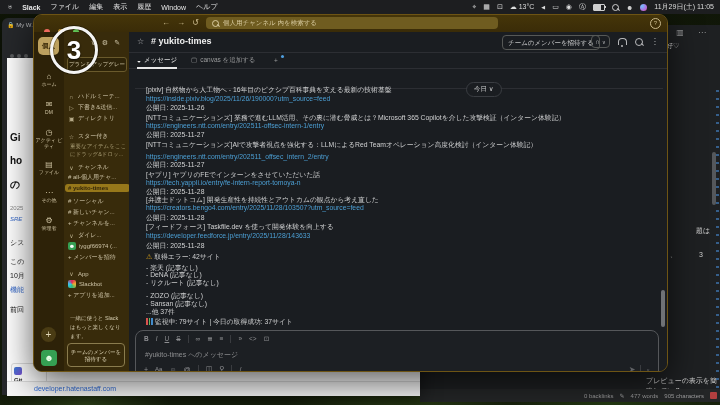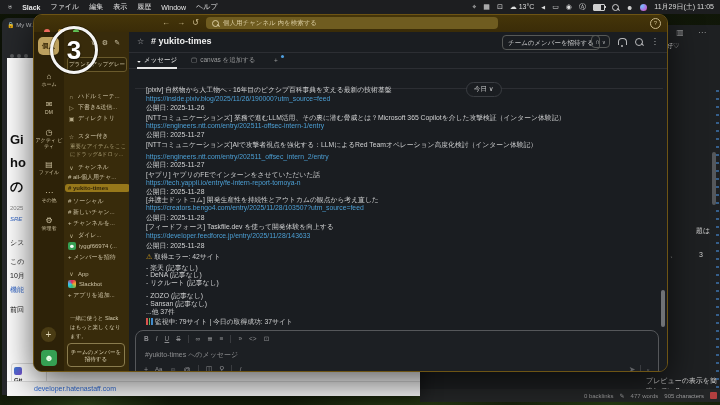--- a/index.html
+++ b/index.html
@@ -29,21 +29,21 @@
   .mag:after{content:"";position:absolute;left:4px;top:4px;width:3px;height:1px;background:#cfcfcf;transform:rotate(45deg);}
   
   #browser{left:2px;top:18px;width:418px;height:377px;background:#26282b;border-radius:6px 6px 0 0;
     box-shadow:0 6px 20px rgba(0,0,0,.5);z-index:2;}
   #browser .tab{position:absolute;left:5px;top:3px;color:#b9babc;font-size:6px;}
   #browser .dots span{width:4px;height:4px;border-radius:50%;background:#5b5d5f;display:inline-block;margin-right:3px;}
   #browser .page{position:absolute;left:5px;top:40px;width:413px;height:323px;background:#ffffff;overflow:hidden;}
   #browser .statusbar{position:absolute;left:5px;top:363px;width:413px;height:14px;background:#f7f7f7;border-top:1px solid #ddd;}
   #browser .statusbar span{position:absolute;left:27px;top:3px;font-size:7px;color:#2f6bd8;}
   .frag{position:absolute;color:#222;}
-  .frag.big{font-size:13px;font-weight:bold;color:#111;}
+  .frag.big{font-size:10px;font-weight:bold;color:#111;}
   .frag.gray{color:#8a8a8a;}
   .frag.blue{color:#3a6ccc;}
   .pcard{position:absolute;left:4px;top:305px;width:34px;height:44px;border:1px solid #ddd;border-radius:3px;background:#fff;}
   .pcard .ic{position:absolute;left:2px;top:3px;width:8px;height:8px;border-radius:2px;
     background:linear-gradient(135deg,#3a7bd5,#7a4fd0);}
   
   #obsidian{left:420px;top:25px;width:300px;height:377px;background:#1e2022;z-index:1;color:#c8c8c8;}
   #obsidian .topicons{position:absolute;right:8px;top:3px;color:#9a9b9c;font-size:8px;letter-spacing:6px;}
   #obsidian .scrollthumb{position:absolute;left:292px;top:127px;width:4px;height:53px;background:#55585c;border-radius:2px;}
   #obsidian .ticks{position:absolute;left:296px;top:65px;width:3px;height:298px;

